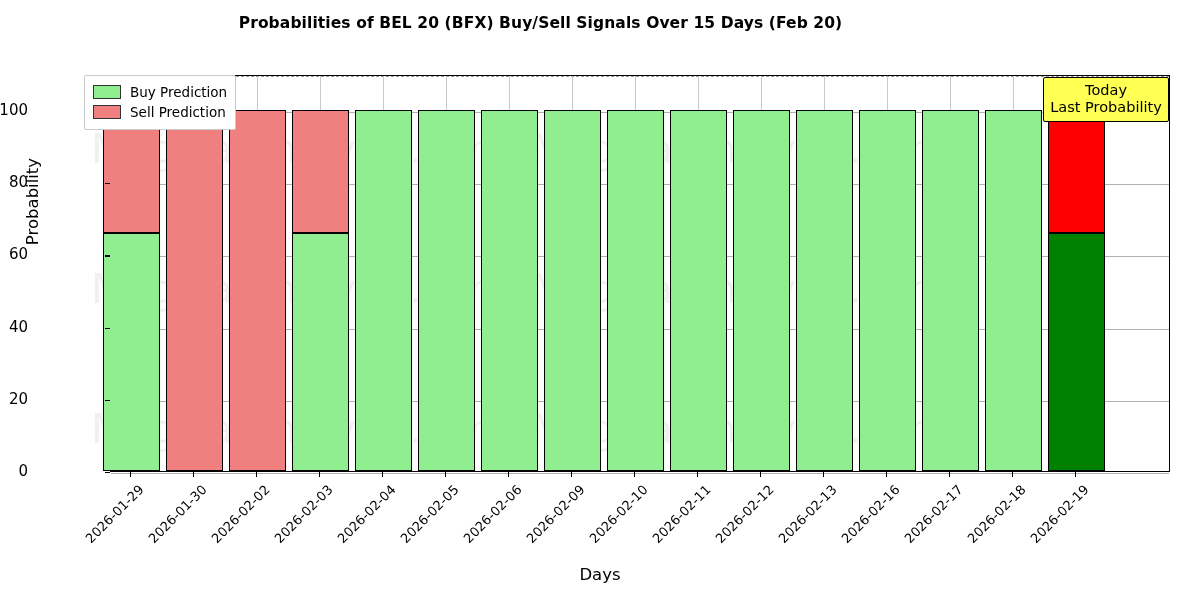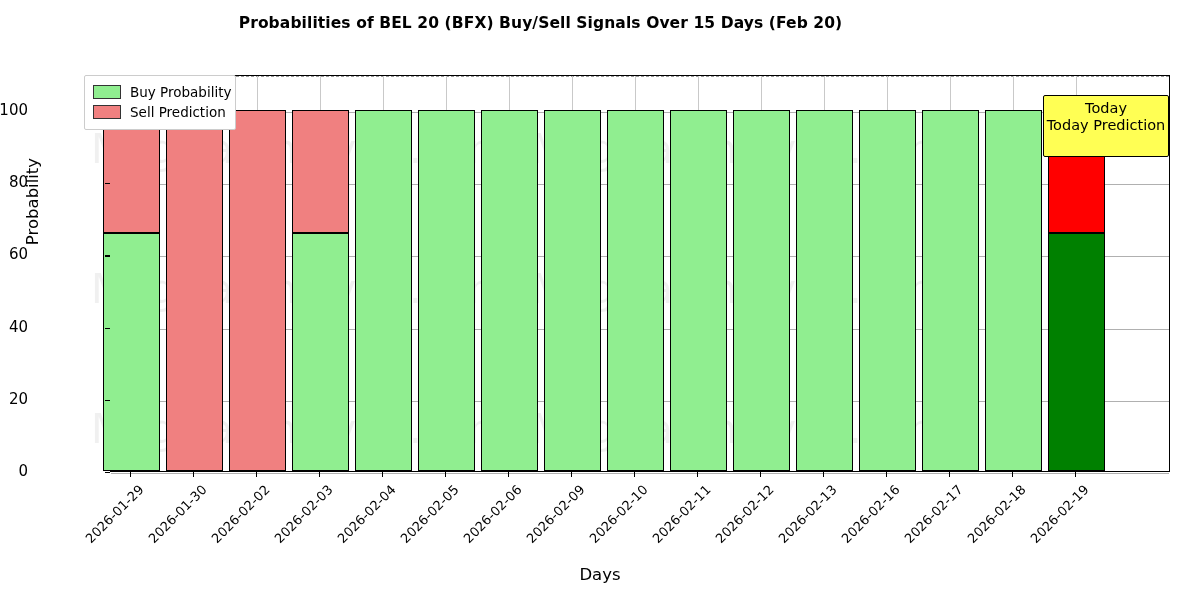--- a/index.html
+++ b/index.html
@@ -62,24 +62,24 @@
     position:absolute;font-size:13px;color:#000;white-space:nowrap;
     transform:rotate(-45deg);transform-origin:right top;text-align:right;
   }
   #xlabel{
     position:absolute;left:0;top:565px;width:1200px;text-align:center;
     font-size:16.5px;color:#000;
   }
 
   
   #today-box{
-    position:absolute;left:1043px;top:95px;width:126px;
+    position:absolute;left:1043px;top:77px;width:126px;
     background:#ffff54;border:1.3px solid #000;border-radius:2px;
     text-align:center;font-size:14.5px;color:#000;line-height:1.18;
-    padding:4px 2px 22px;box-sizing:border-box;
+    padding:4px 2px 5px;box-sizing:border-box;
   }
 
   
   #legend{
     position:absolute;left:84px;top:75px;width:152px;
     background:#fff;border:1px solid #ccc;border-radius:2px;
     padding:6px 8px 7px 8px;box-sizing:border-box;
   }
   .legrow{display:flex;align-items:center;height:20px;}
   .legswatch{
@@ -232,27 +232,27 @@
       <div class="xlab" style="left: 755px; top: 482px; width: 200px;">2026-02-17</div>
       <div class="xtickmark" style="left: 1012px;"></div>
       <div class="xlab" style="left: 818px; top: 482px; width: 200px;">2026-02-18</div>
       <div class="xtickmark" style="left: 1075px;"></div>
       <div class="xlab" style="left: 881px; top: 482px; width: 200px;">2026-02-19</div>
     </div>
   <div id="xlabel">Days</div>
 
   <div id="today-box">
     <div>Today</div>
-    <div>Today Prediction</div>
+    <div>Last Probability</div>
   </div>
 
   <div id="legend">
       <div class="legrow">
         <span class="legswatch" style="background: rgb(144, 238, 144);"></span>
-        <span class="legtext">Buy Probability</span>
+        <span class="legtext">Buy Prediction</span>
       </div>
       <div class="legrow">
         <span class="legswatch" style="background: rgb(240, 128, 128);"></span>
         <span class="legtext">Sell Prediction</span>
       </div>
     </div>
 
 </div>
 
 </body></html>

